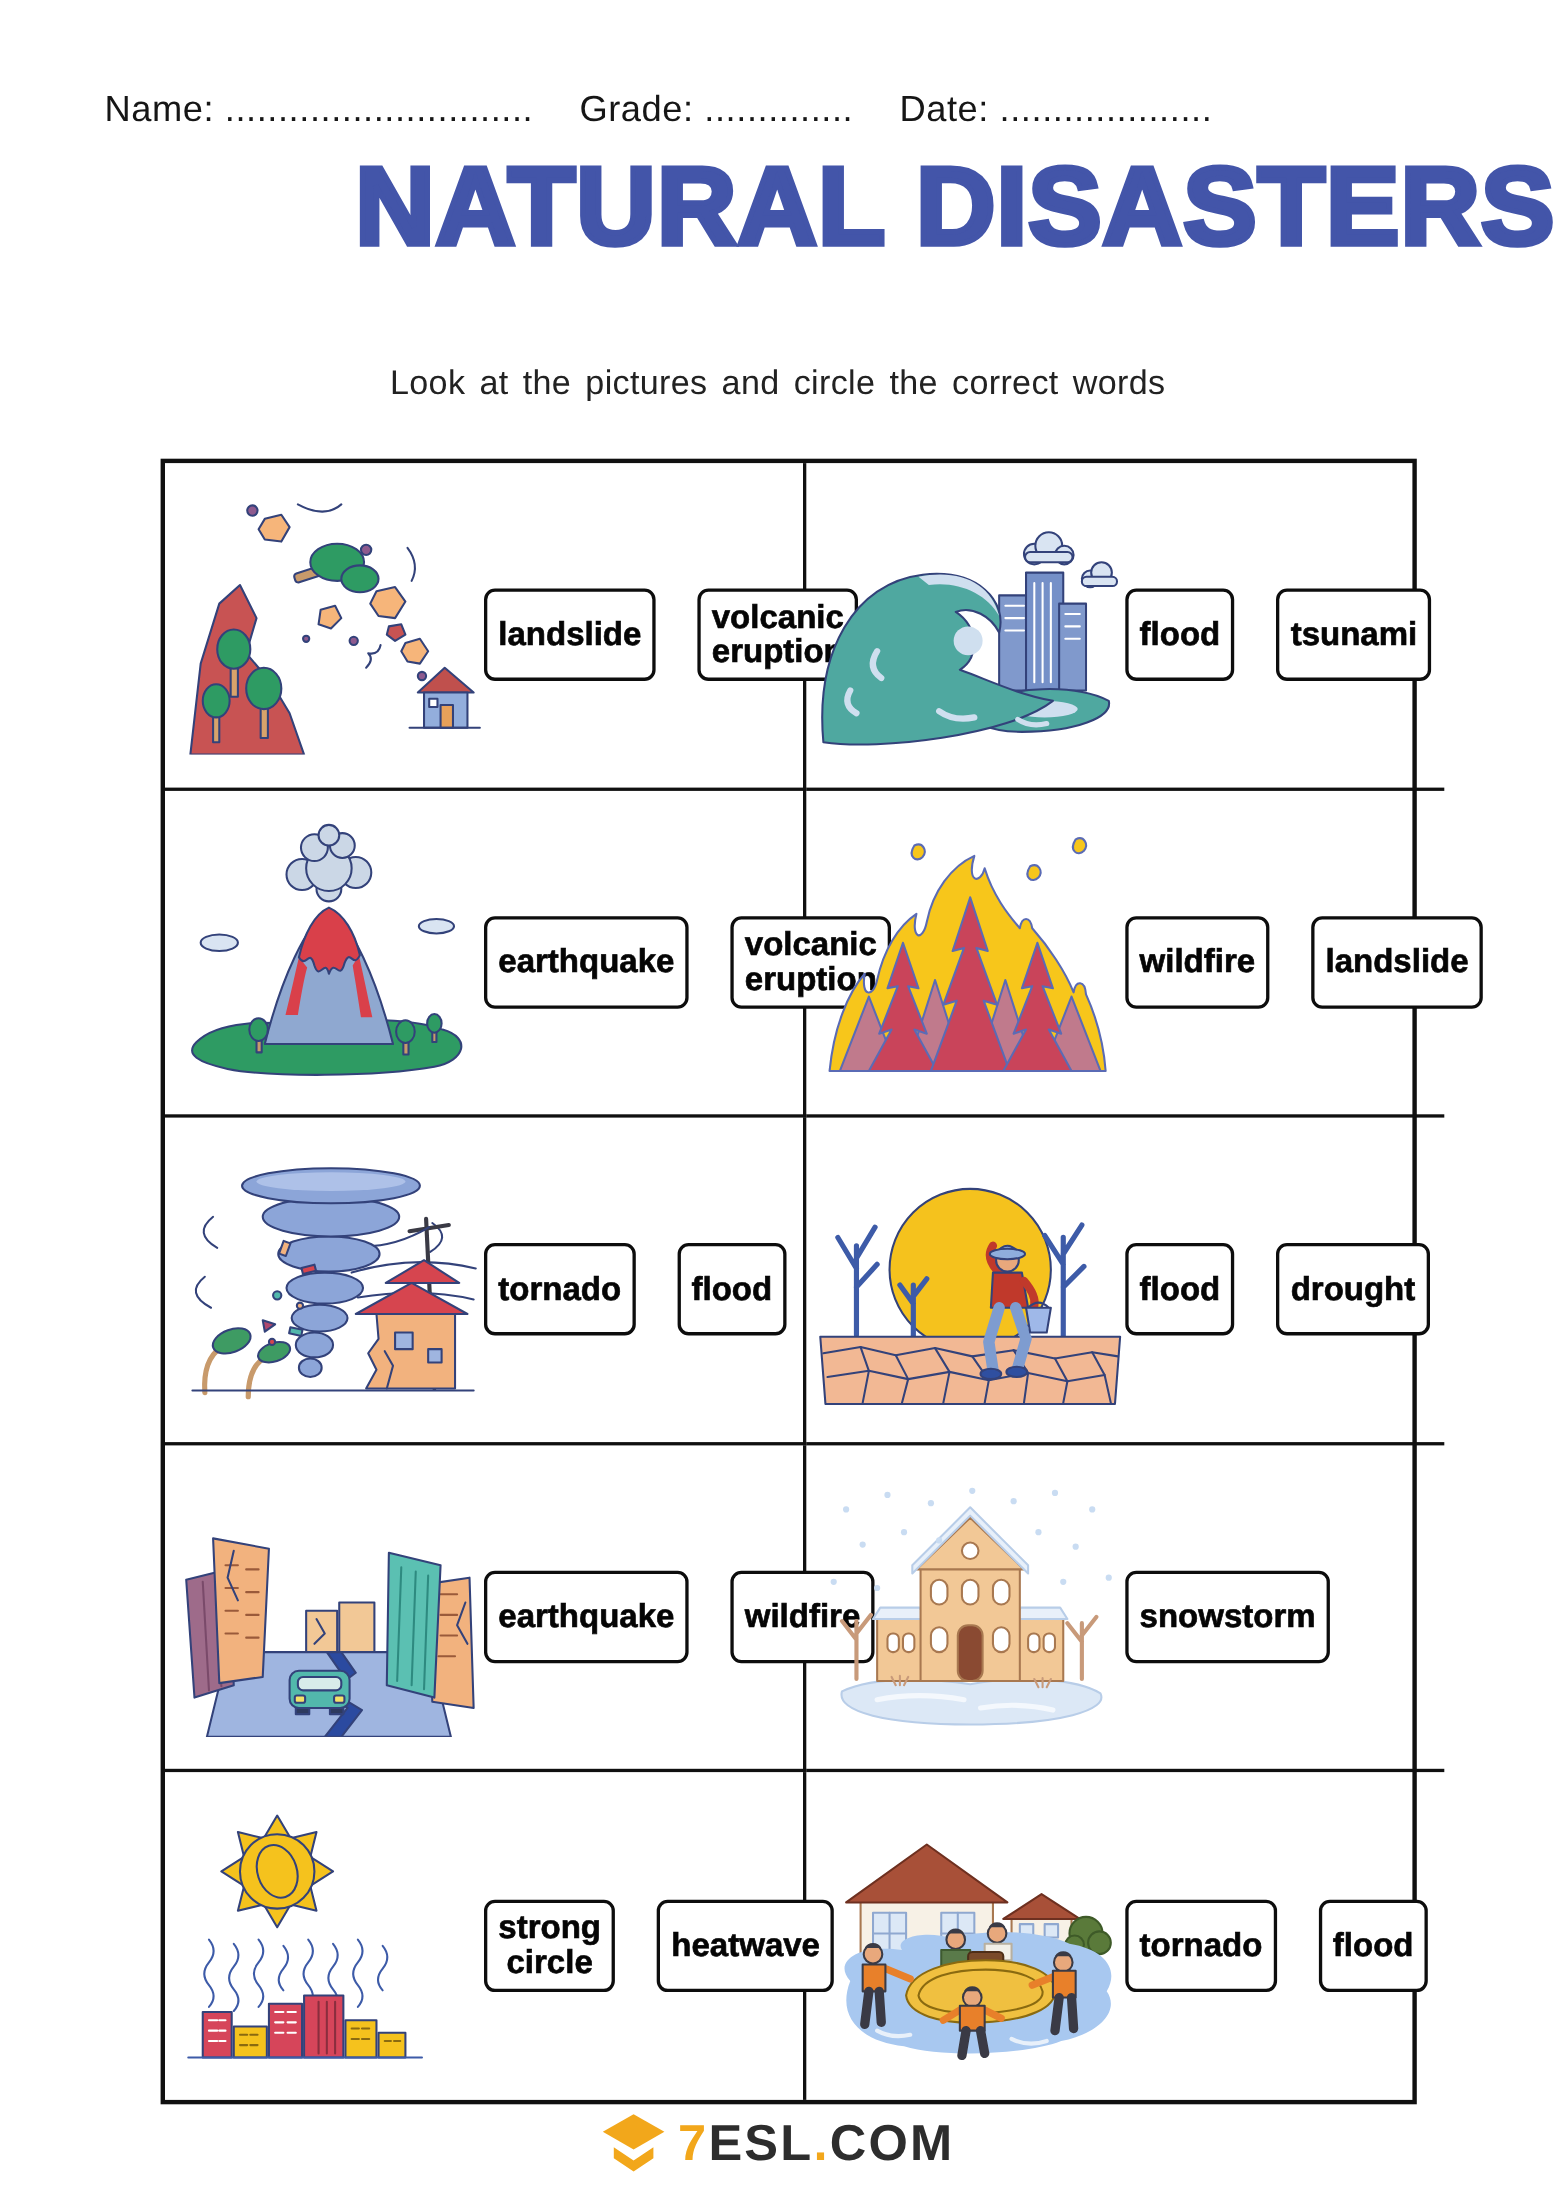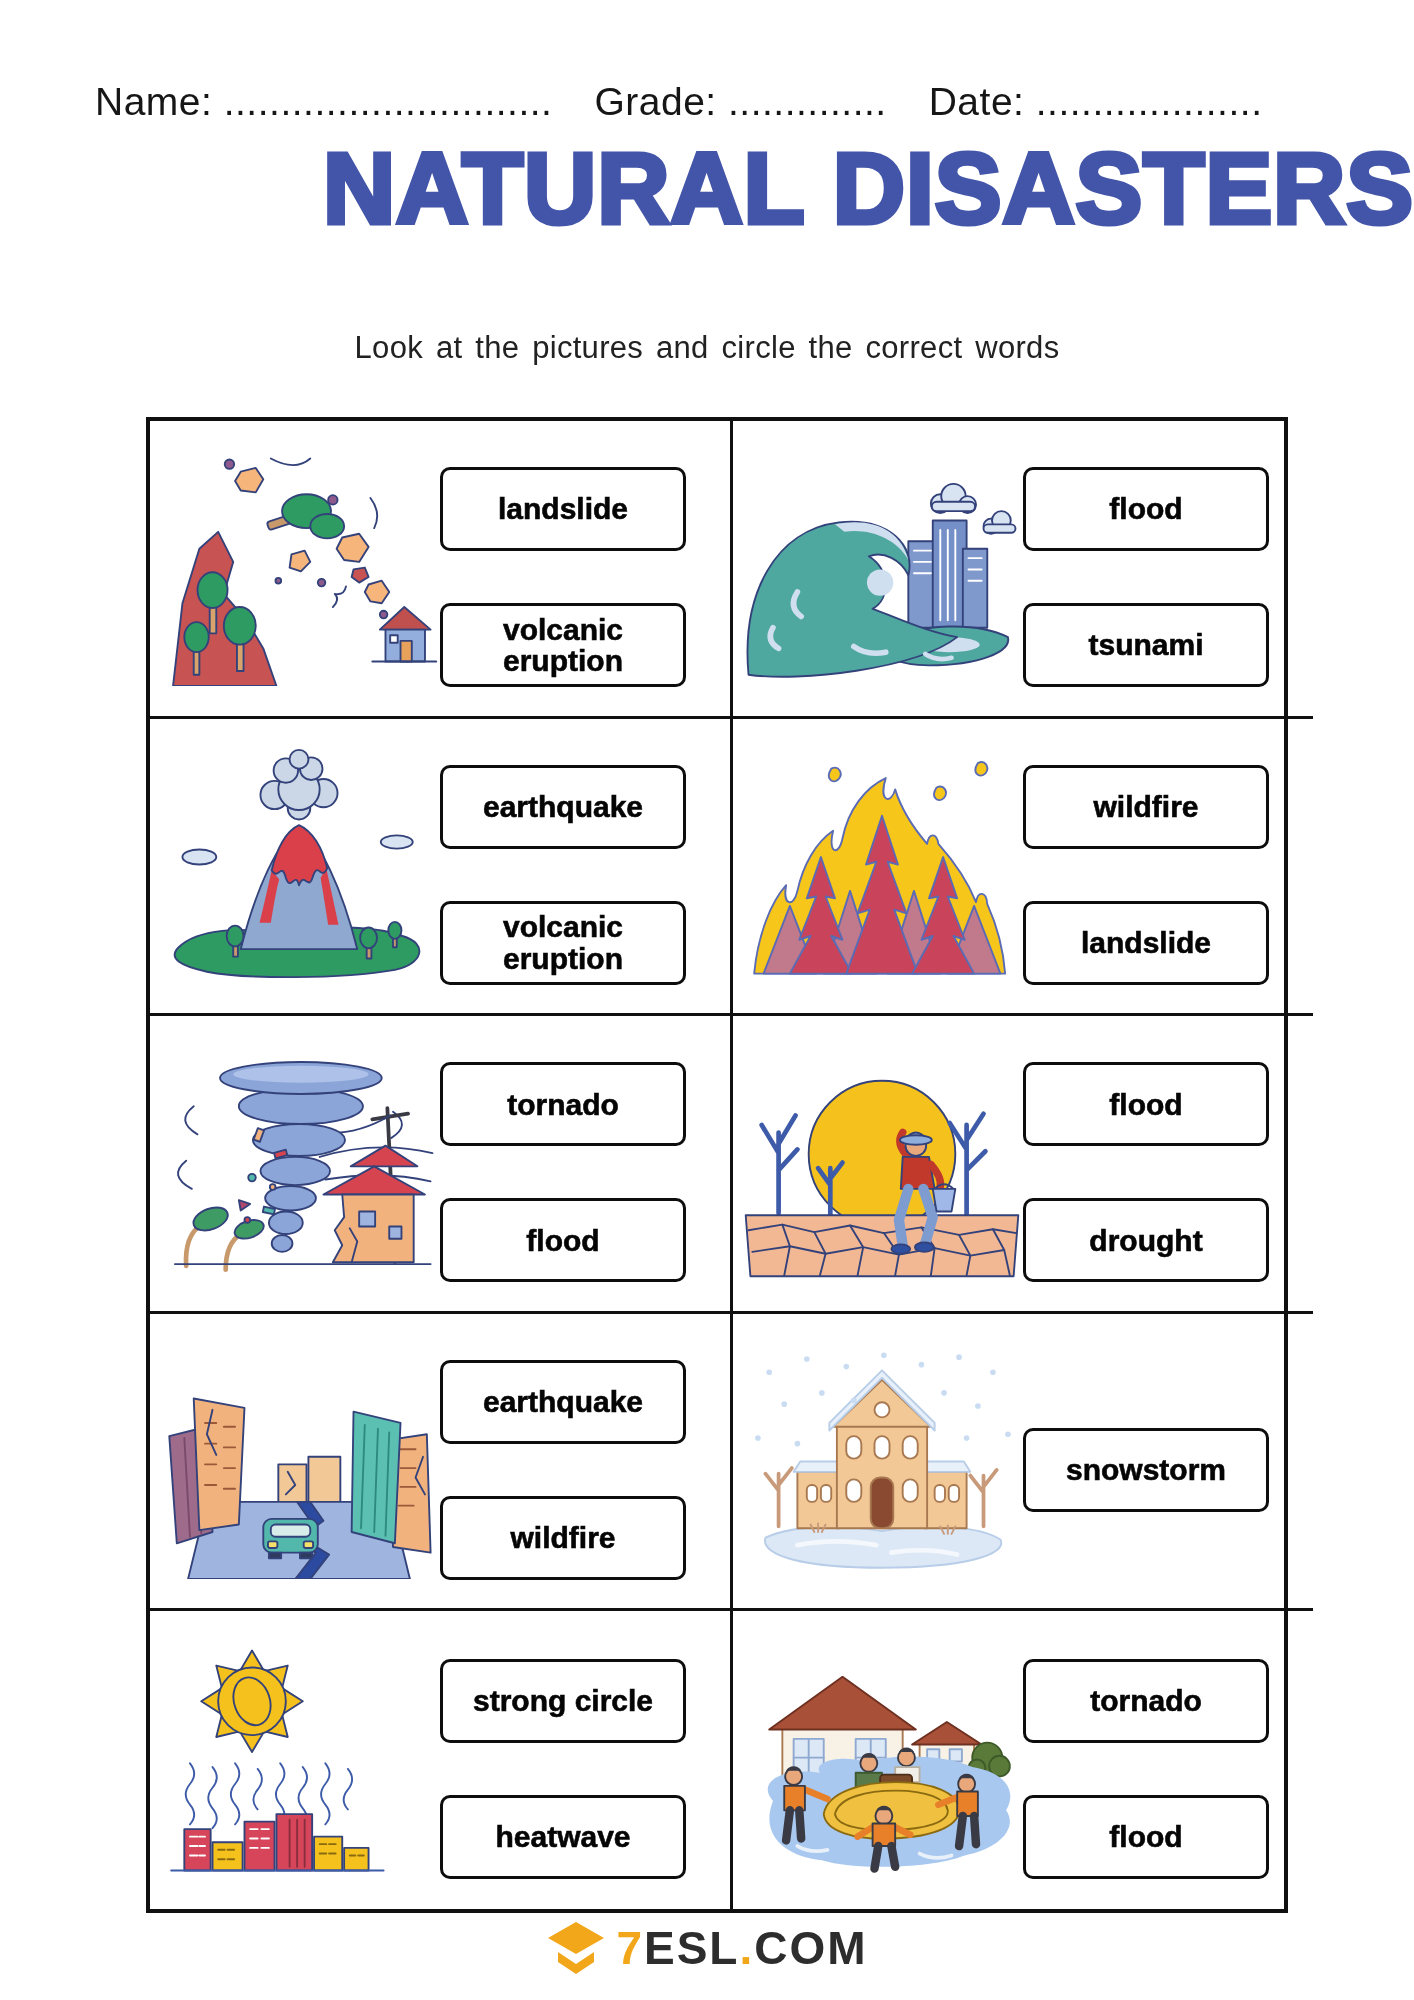--- a/index.html
+++ b/index.html
@@ -2,35 +2,35 @@
 <html><head>
 <meta charset="utf-8">
 <style>
   html,body{margin:0;padding:0;}
   body{
     width:1414px;height:2000px;position:relative;background:#ffffff;
     font-family:"Liberation Sans", sans-serif;overflow:hidden;color:#111;
   }
   
   .fields{position:absolute;top:80px;left:95px;display:flex;gap:42px;
-    font-size:39px;letter-spacing:.5px;color:#161616;white-space:nowrap;}
+    font-size:33px;letter-spacing:.5px;color:#161616;white-space:nowrap;}
   .title{position:absolute;top:138px;left:0;width:100%;text-align:right;
     font-size:100px;font-weight:bold;color:#4355A9;-webkit-text-stroke:5px #4355A9;
     letter-spacing:1px;line-height:1;}
   .subtitle{position:absolute;top:330px;left:0;width:100%;text-align:center;
     font-size:31px;color:#222;letter-spacing:.3px;word-spacing:4px;}
   
   .sheet{position:absolute;left:146px;top:417px;width:1142px;height:1496px;
     border:4px solid #101010;box-sizing:border-box;display:grid;
     grid-template-columns:1fr 1fr;grid-template-rows:repeat(5,1fr);}
   .cell{box-sizing:border-box;display:flex;align-items:center;border-bottom:3px solid #101010;}
   .cell:nth-child(odd){border-right:3px solid #101010;}
   .cell:nth-child(n+9){border-bottom:none;}
   .illus{flex:1;display:flex;align-items:center;justify-content:center;padding-left:8px;}
-  .opts{width:246px;margin-right:44px;display:flex;flex-direction:column;gap:52px;padding-top:18px;}
+  .opts{width:246px;margin-right:44px;display:flex;flex-direction:row;gap:38px;padding-top:18px;}
   .opt{height:84px;border:3px solid #0d0d0d;border-radius:10px;background:#fff;
     display:flex;align-items:center;justify-content:center;text-align:center;
     font-weight:bold;font-size:30px;line-height:1.06;color:#050505;
     -webkit-text-stroke:.6px #050505;padding:0 10px;box-sizing:border-box;}
   
   .logo{position:absolute;top:1918px;left:0;width:100%;display:flex;
     justify-content:center;align-items:center;gap:10px;}
   .logo-text{font-size:46px;font-weight:bold;letter-spacing:2px;color:#2D2D2D;white-space:nowrap;}
   .logo-text .orange{color:#F2A71B;}
   svg{display:block;}

